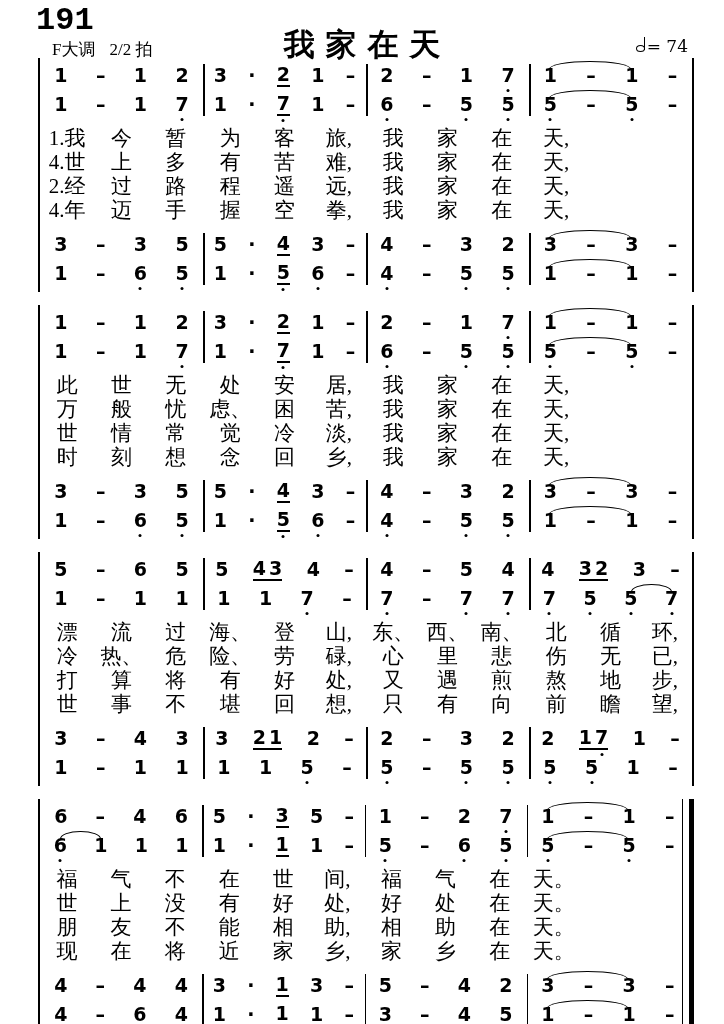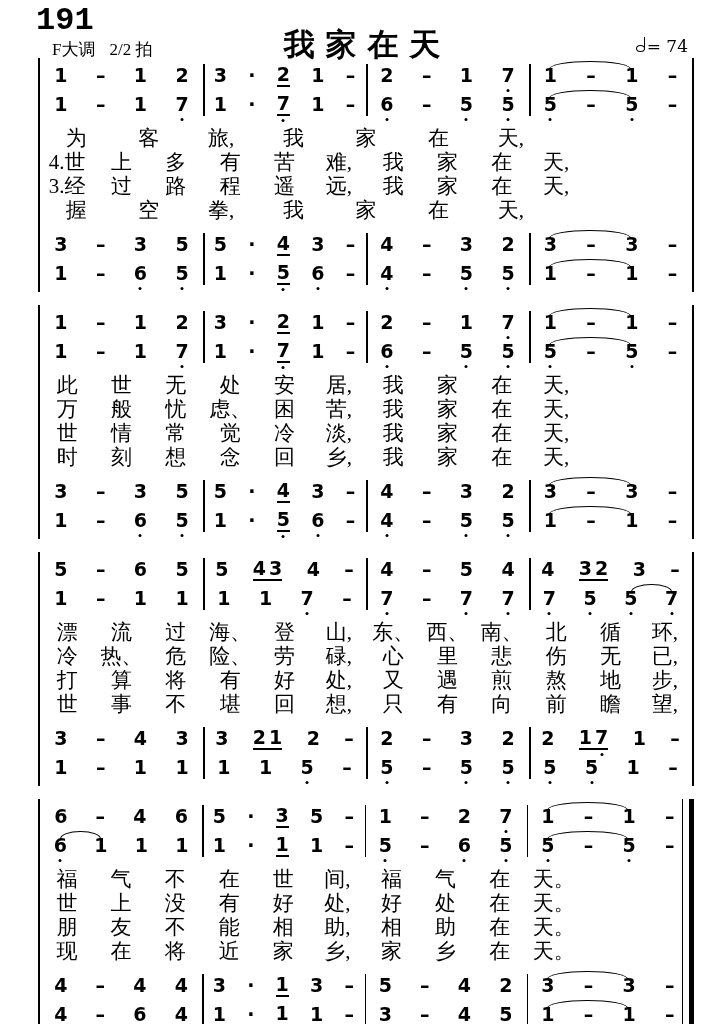--- a/index.html
+++ b/index.html
@@ -115,20 +115,25 @@
               <div class="slur" style="left: 12.5%; width: 50%;"></div>
             </div>
           </div>
           <div class="bar" style="left: 25%;"></div>
           <div class="bar" style="left: 50%;"></div>
           <div class="bar" style="left: 75%;"></div>
         </div>
         <div class="lyrics-block">
           <div class="lyric-row">
             <div class="lyric-cell">
+              <span class="syl">1.我</span>
+              <span class="syl">今</span>
+              <span class="syl">暂</span>
+            </div>
+            <div class="lyric-cell">
               <span class="syl">为</span>
               <span class="syl">客</span>
               <span class="syl">旅,</span>
             </div>
             <div class="lyric-cell">
               <span class="syl">我</span>
               <span class="syl">家</span>
               <span class="syl">在</span>
             </div>
             <div class="lyric-cell">
@@ -150,39 +155,44 @@
               <span class="syl">我</span>
               <span class="syl">家</span>
               <span class="syl">在</span>
             </div>
             <div class="lyric-cell">
               <span class="syl">天,</span>
             </div>
           </div>
           <div class="lyric-row">
             <div class="lyric-cell">
-              <span class="syl">3.经</span>
+              <span class="syl">2.经</span>
               <span class="syl">过</span>
               <span class="syl">路</span>
             </div>
             <div class="lyric-cell">
               <span class="syl">程</span>
               <span class="syl">遥</span>
               <span class="syl">远,</span>
             </div>
             <div class="lyric-cell">
               <span class="syl">我</span>
               <span class="syl">家</span>
               <span class="syl">在</span>
             </div>
             <div class="lyric-cell">
               <span class="syl">天,</span>
             </div>
           </div>
           <div class="lyric-row">
+            <div class="lyric-cell">
+              <span class="syl">4.年</span>
+              <span class="syl">迈</span>
+              <span class="syl">手</span>
+            </div>
             <div class="lyric-cell">
               <span class="syl">握</span>
               <span class="syl">空</span>
               <span class="syl">拳,</span>
             </div>
             <div class="lyric-cell">
               <span class="syl">我</span>
               <span class="syl">家</span>
               <span class="syl">在</span>
             </div>

